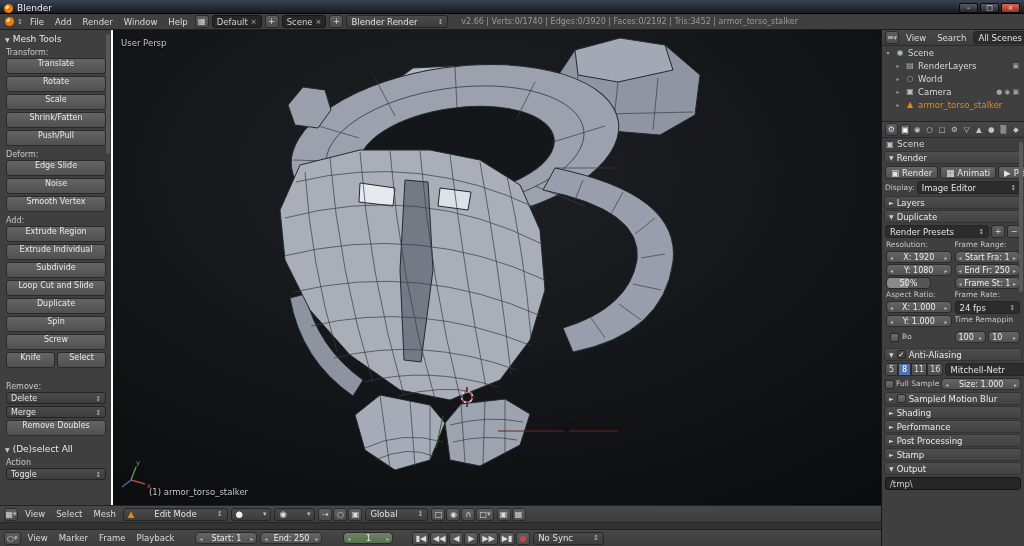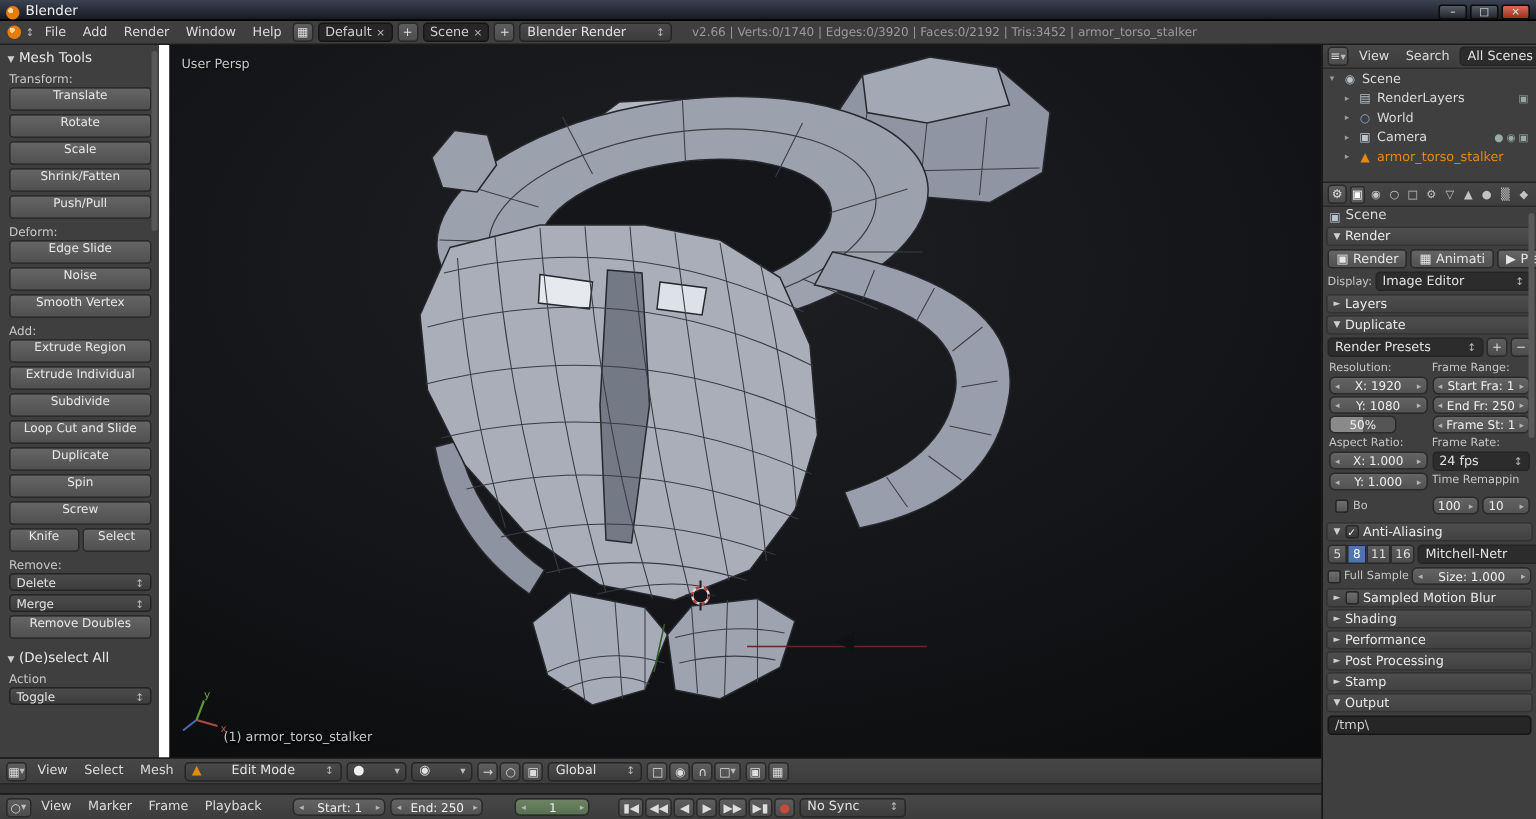--- a/index.html
+++ b/index.html
@@ -35,27 +35,27 @@
 .ic{display:inline-flex;align-items:center;justify-content:center;min-width:14px;height:13px;
  background:linear-gradient(#5e5e5e,#4c4c4c);border:1px solid #2a2a2a;border-radius:3px;
  color:#ddd;font-size:8px;padding:0 2px}
 .cb{width:9px;height:9px;border-radius:2px;background:linear-gradient(#6e6e6e,#565656);
  border:1px solid #272727;display:inline-flex;align-items:center;justify-content:center;
  font-size:7px;color:#fff;line-height:8px}
 .cb.on{background:linear-gradient(#4a4a4a,#3a3a3a)}
 
 #left{position:absolute;left:0;top:30px;width:881px;height:516px}
 #mainrow{position:absolute;left:0;top:0;width:881px;height:475px;display:flex}
-#toolshelf{width:113px;background:#3f3f3f;border-right:7px solid #ffffff;padding-top:2px;overflow:hidden;position:relative}
+#toolshelf{width:113px;background:#3f3f3f;border-right:2px solid #ffffff;padding-top:2px;overflow:hidden;position:relative}
 .shelfhead{display:flex;gap:3px;align-items:center;font-size:9px;color:#eaeaea;padding:2px 5px}
 .tlabel{font-size:8px;color:#c8c8c8;padding:2px 6px 1px}
 .tbtn{display:block;height:16px;margin:0 5px 2px 6px;background:linear-gradient(#656565,#505050);
  border:1px solid #2a2a2a;border-radius:3px;color:#e8e8e8;font-size:8px;line-height:10px;text-align:center;
  overflow:hidden;white-space:nowrap}
-.trow{display:flex;gap:2px;margin:0 5px 2px 6px}
+.trow{display:flex;gap:2px;margin:0 5px 12px 6px}
 .trow .tbtn{flex:1;margin:0}
 .tmenu{display:flex;align-items:flex-end;justify-content:space-between;height:12px;margin:0 5px 2px 6px;
  background:linear-gradient(#4c4c4c,#3d3d3d);border:1px solid #242424;border-radius:3px;color:#e4e4e4;
  font-size:8px;padding:0 4px}
 #shelf-scroll{position:absolute;right:1px;top:4px;width:4px;height:120px;background:#585858;border-radius:2px}
 
 #viewport{flex:1;position:relative;background:#101113;overflow:hidden}
 .vplabel{position:absolute;color:#c8c8c8;font-size:8.5px;text-shadow:0 1px 1px #000}
 
 #vheader,#theader{position:absolute;left:0;width:881px;height:17px;background:linear-gradient(#474747,#3d3d3d);

